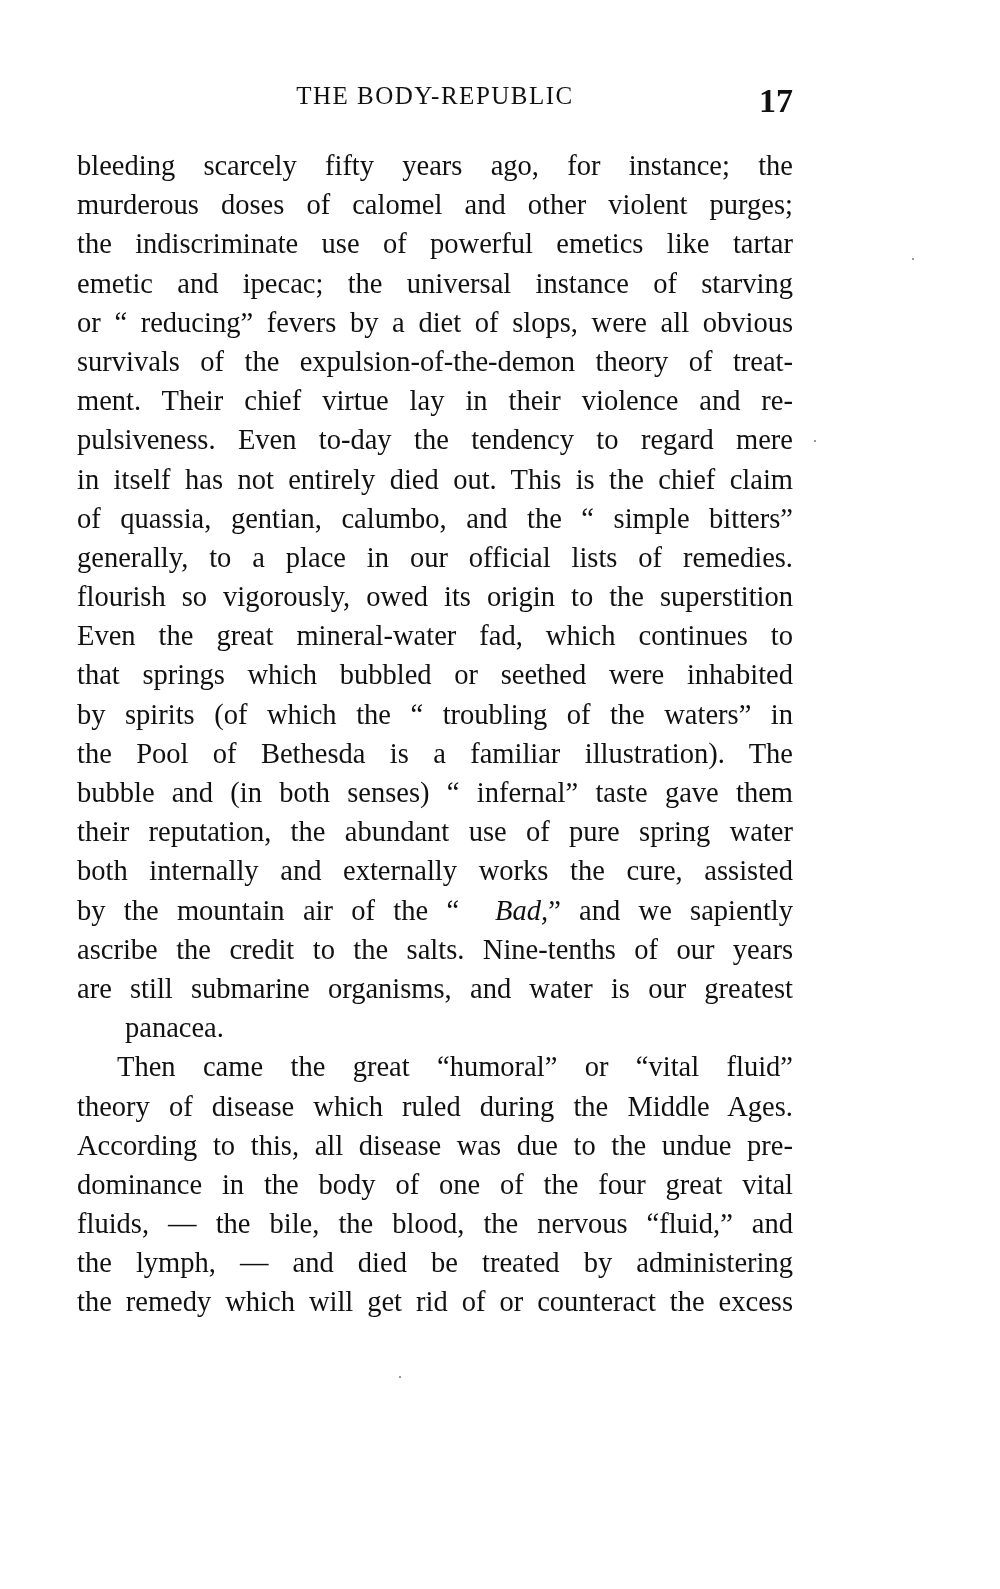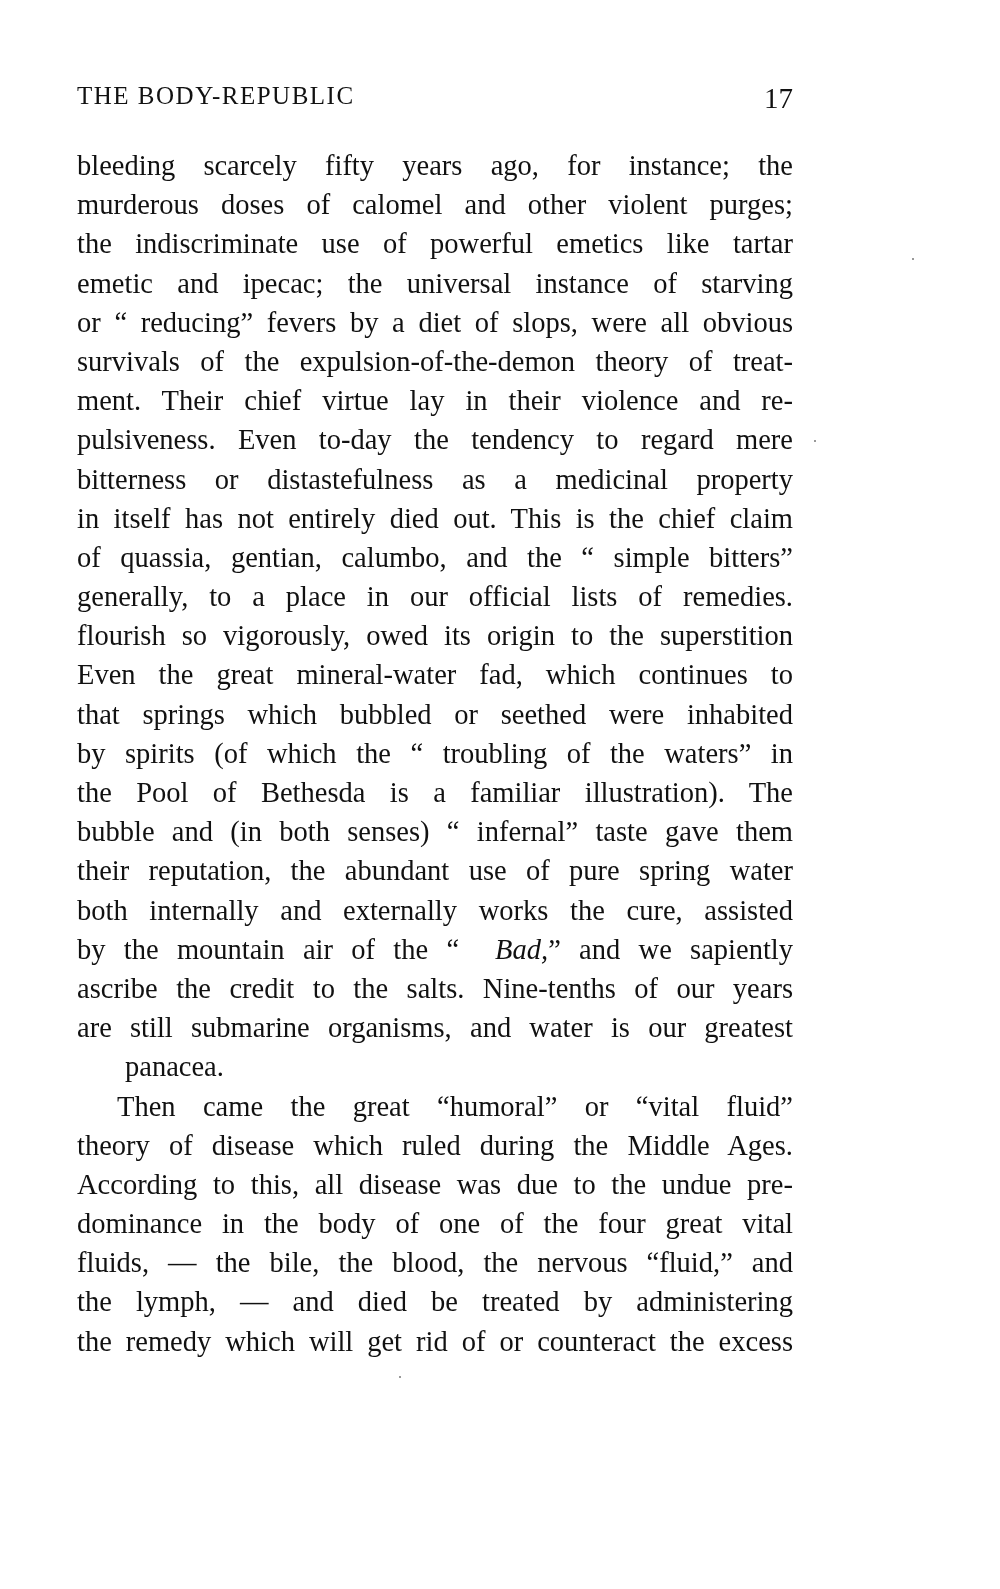--- a/index.html
+++ b/index.html
@@ -1,20 +1,20 @@
 <!DOCTYPE html>
 <html><head>
   <meta charset="utf-8">
   <style>
     html, body { margin: 0; padding: 0; background: #ffffff; }
     body { width: 1000px; height: 1589px; position: relative; overflow: hidden; }
     .page { position: absolute; left: 0; top: 0; width: 1000px; height: 1589px; background: #fff; color: #111; font-family: "Liberation Serif", "DejaVu Serif", serif; }
     .running-head { position: absolute; top: 82px; left: 77px; width: 716px; height: 34px; }
-    .running-title { position: absolute; left: 0; right: 0; text-align: left; font-size: 25px; letter-spacing: 1.5px; top: 0; }
-    .page-number { position: absolute; right: 0; top: 0; font-size: 29px; font-weight: normal; }
+    .running-title { position: absolute; left: 0; right: 0; text-align: center; font-size: 25px; letter-spacing: 1.5px; top: 0; }
+    .page-number { position: absolute; right: 0; top: 0; font-size: 34px; font-weight: bold; }
     .body-text { position: absolute; left: 77px; top: 146px; width: 716px; }
     .line { height: 39.2px; line-height: 39.2px; font-size: 28.5px; white-space: nowrap; text-align: justify; text-align-last: justify; }
     .line.last { text-align-last: left; margin-left: 48px; }
     .line.indent { padding-left: 40px; }
     .line em { font-style: italic; margin-left: 36px; }
     .speck { position: absolute; width: 2px; height: 2px; background: #999; }
   </style>
 </head>
 <body>
 
@@ -28,21 +28,20 @@
   <div class="body-text">
     <div>
       <div class="line">bleeding scarcely fifty years ago, for instance; the</div>
       <div class="line">murderous doses of calomel and other violent purges;</div>
       <div class="line">the indiscriminate use of powerful emetics like tartar</div>
       <div class="line">emetic and ipecac; the universal instance of starving</div>
       <div class="line">or “ reducing” fevers by a diet of slops, were all obvious</div>
       <div class="line">survivals of the expulsion-of-the-demon theory of treat-</div>
       <div class="line">ment. Their chief virtue lay in their violence and re-</div>
       <div class="line">pulsiveness. Even to-day the tendency to regard mere</div>
-      <div class="line">bitterness or distastefulness as a medicinal property</div>
       <div class="line">in itself has not entirely died out. This is the chief claim</div>
       <div class="line">of quassia, gentian, calumbo, and the “ simple bitters”</div>
       <div class="line">generally, to a place in our official lists of remedies.</div>
       <div class="line">flourish so vigorously, owed its origin to the superstition</div>
       <div class="line">Even the great mineral-water fad, which continues to</div>
       <div class="line">that springs which bubbled or seethed were inhabited</div>
       <div class="line">by spirits (of which the “ troubling of the waters” in</div>
       <div class="line">the Pool of Bethesda is a familiar illustration). The</div>
       <div class="line">bubble and (in both senses) “ infernal” taste gave them</div>
       <div class="line">their reputation, the abundant use of pure spring water</div>

